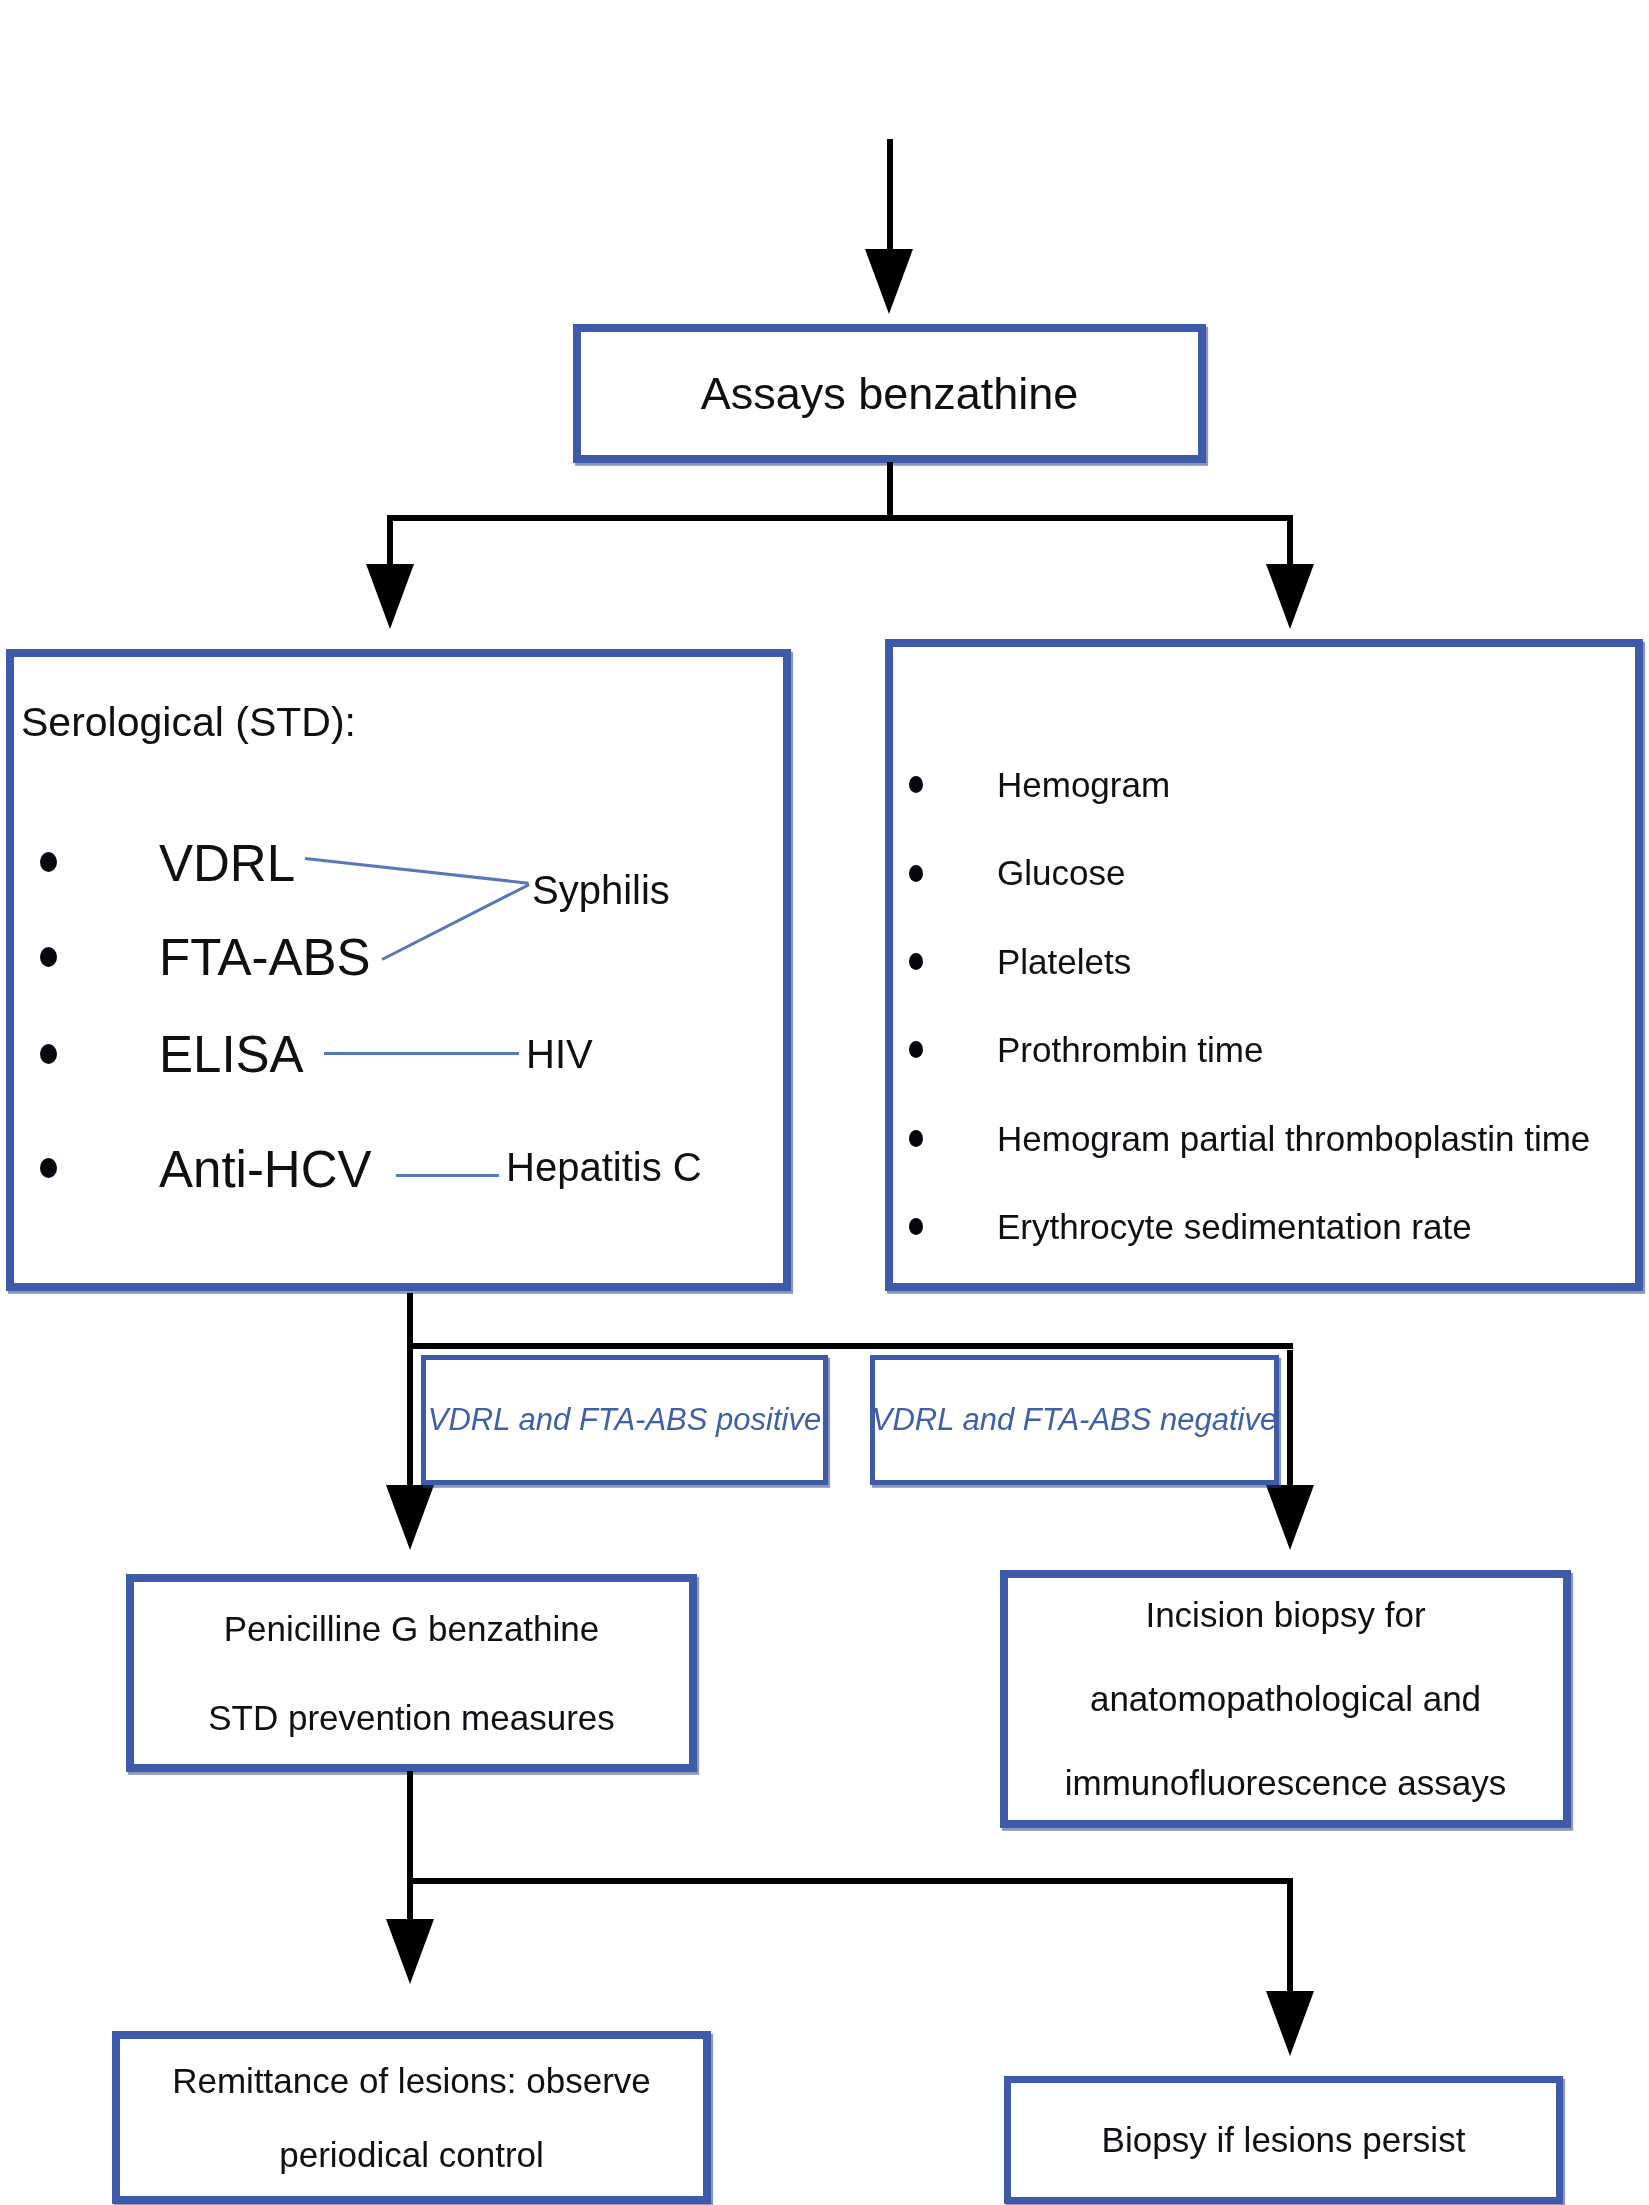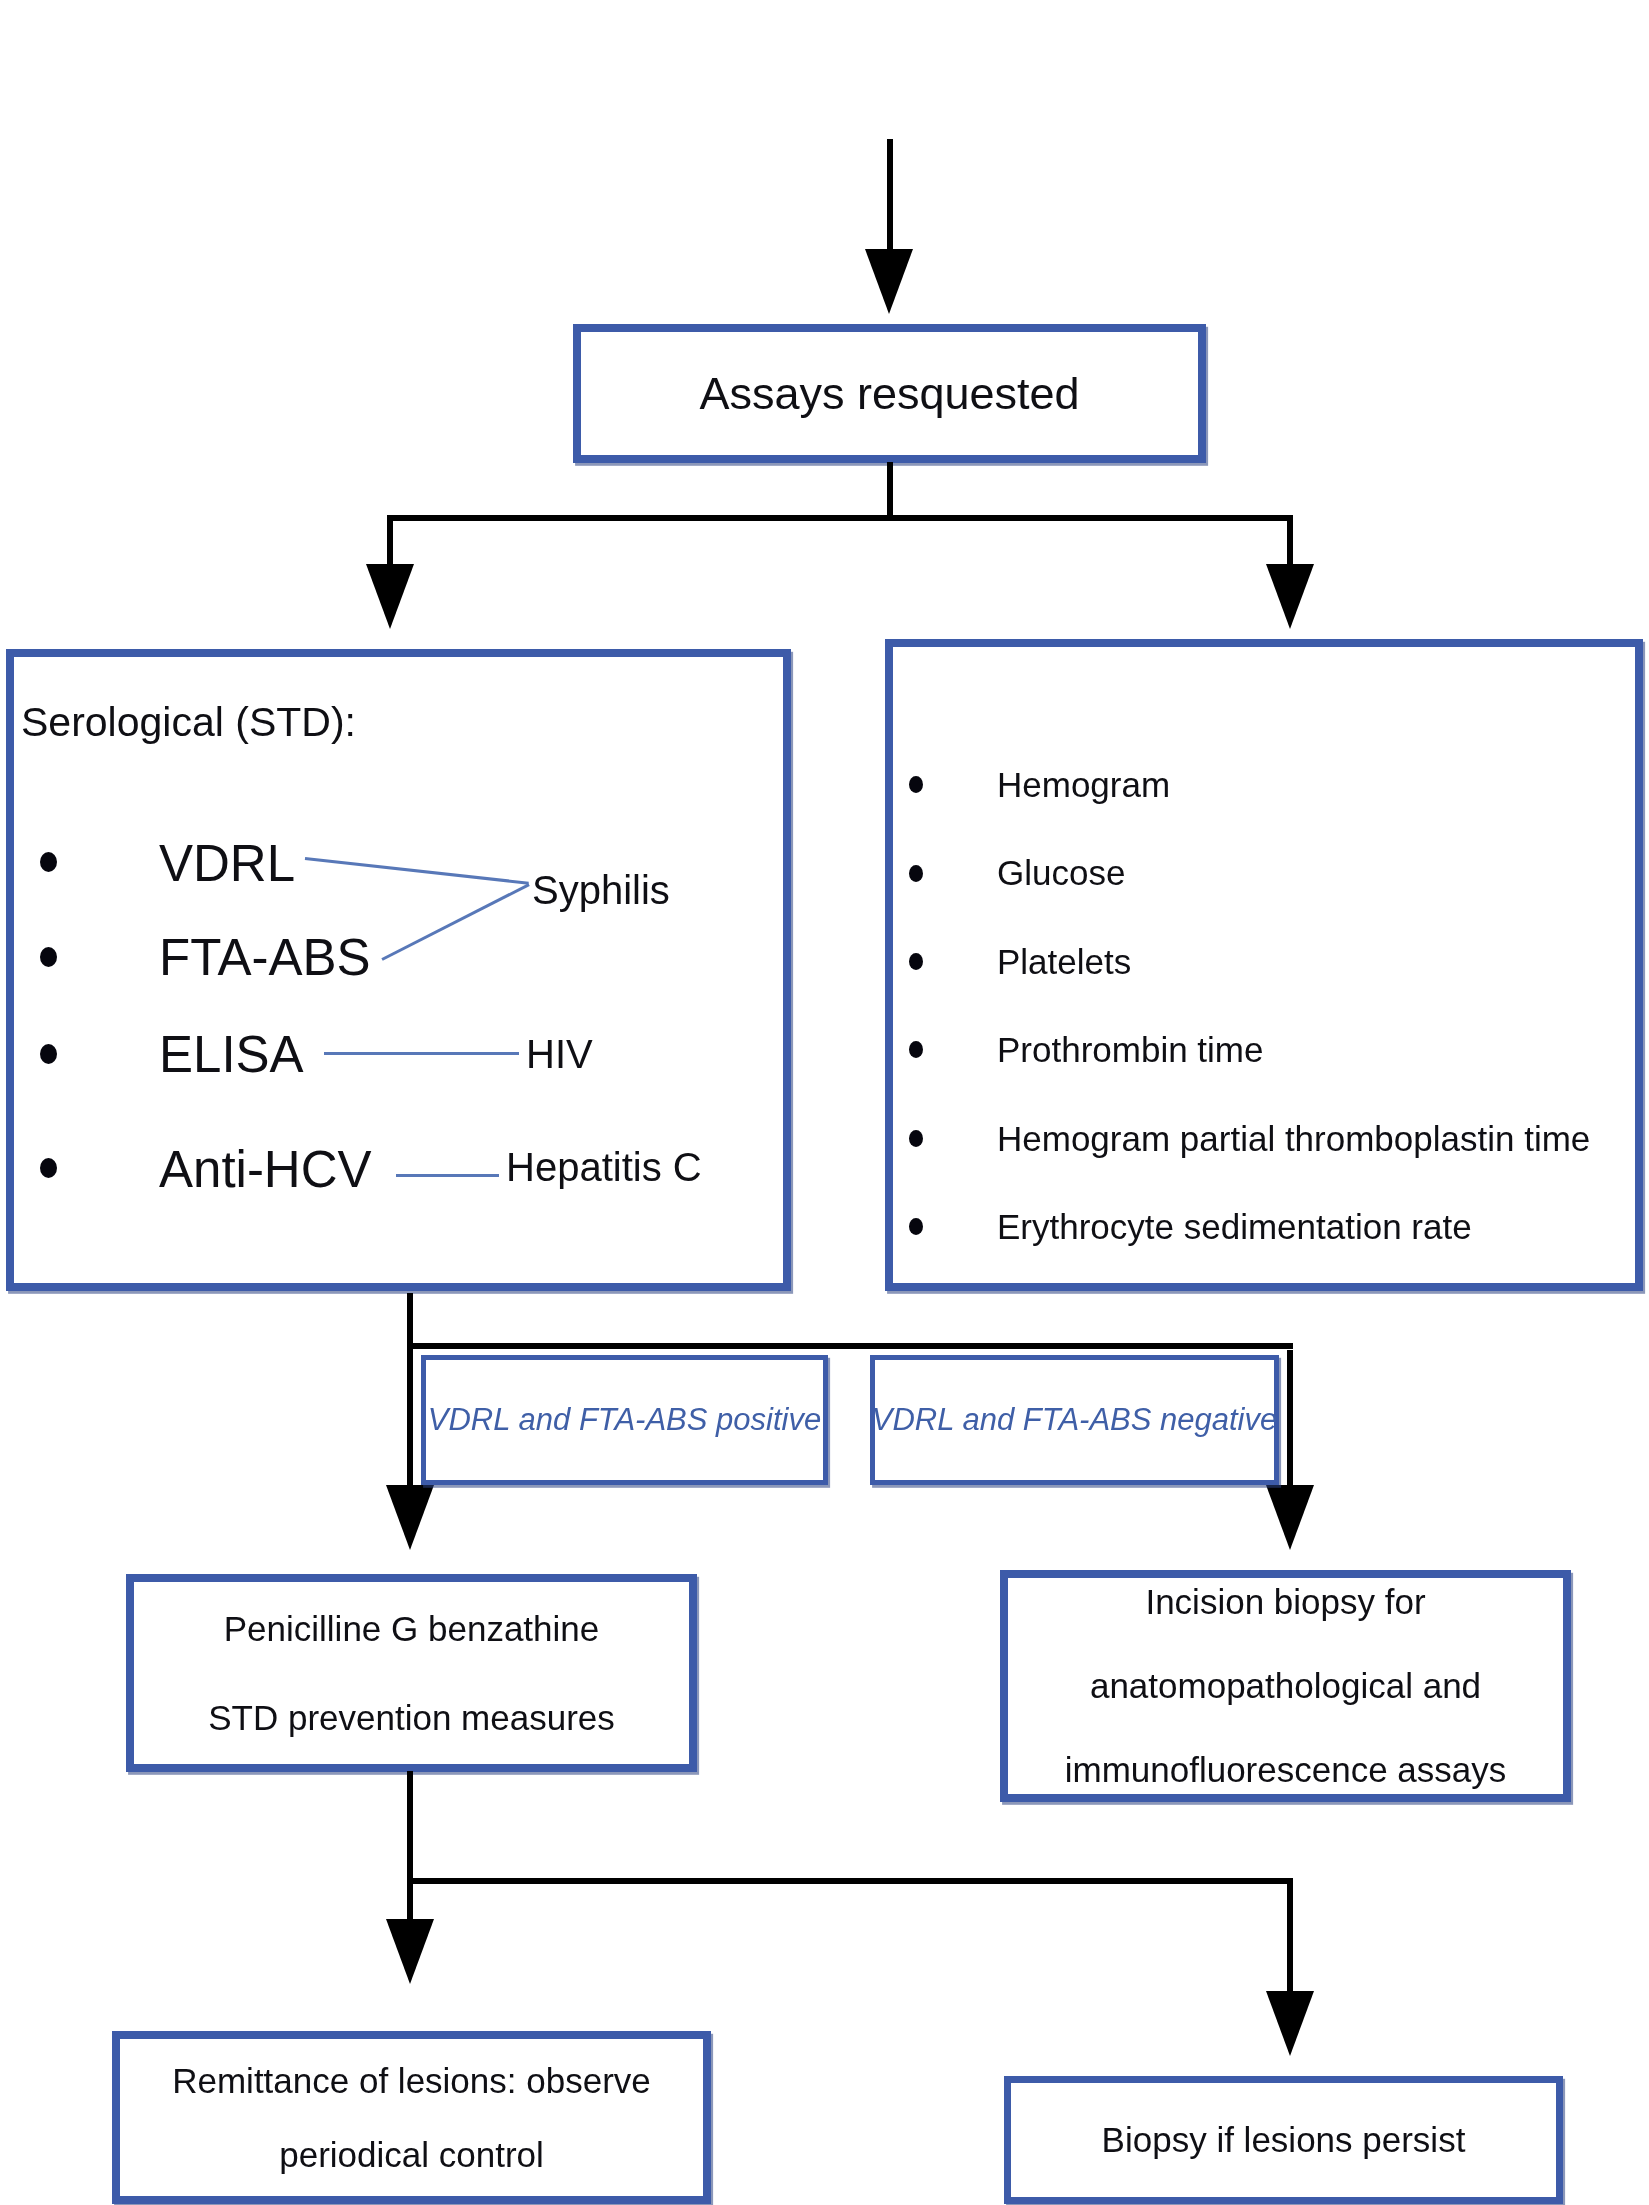--- a/index.html
+++ b/index.html
@@ -53,21 +53,21 @@
 </head>
 <body>
 
 <div class="canvas">
 
 
   <div class="vline" style="left:887px;top:139px;height:113px;"></div>
   <div class="arrow-down" style="left:865px;top:249px;"></div>
 
   <div class="box" style="left:573px;top:324px;width:633px;height:139px;">
-    <span class="label t-assays">Assays resquested</span>
+    <span class="label t-assays">Assays benzathine</span>
   </div>
 
   <div class="vline" style="left:887px;top:462px;height:57px;"></div>
   <div class="hline" style="left:387px;top:515px;width:906px;"></div>
   <div class="vline" style="left:387px;top:515px;height:54px;"></div>
   <div class="arrow-down" style="left:366px;top:564px;"></div>
   <div class="vline" style="left:1287px;top:515px;height:54px;"></div>
   <div class="arrow-down" style="left:1266px;top:564px;"></div>
 
   <div class="box" style="left:5.7px;top:649px;width:785px;height:642px;"></div>
@@ -120,21 +120,21 @@
   </div>
   <div class="box" style="left:870px;top:1355px;width:409px;height:130px;border-width:5.7px;">
     <span class="label t-cond">VDRL and FTA-ABS negative</span>
   </div>
 
   <div class="box" style="left:126px;top:1574px;width:571px;height:198px;row-gap:49px;">
     <span class="label t-small-box">Penicilline G benzathine</span>
     <span class="label t-small-box">STD prevention measures</span>
   </div>
 
-  <div class="box" style="left:1000px;top:1570px;width:571px;height:232px;row-gap:44px;">
+  <div class="box" style="left:1000px;top:1570px;width:571px;height:258px;row-gap:44px;">
     <span class="label t-small-box">Incision biopsy for</span>
     <span class="label t-small-box">anatomopathological and</span>
     <span class="label t-small-box">immunofluorescence assays</span>
   </div>
 
   <div class="vline" style="left:407px;top:1771px;height:113px;"></div>
   <div class="hline" style="left:407px;top:1878px;width:886px;"></div>
   <div class="vline" style="left:407px;top:1884px;height:39px;"></div>
   <div class="arrow-down" style="left:386px;top:1919px;"></div>
   <div class="vline" style="left:1287px;top:1884px;height:110px;"></div>

